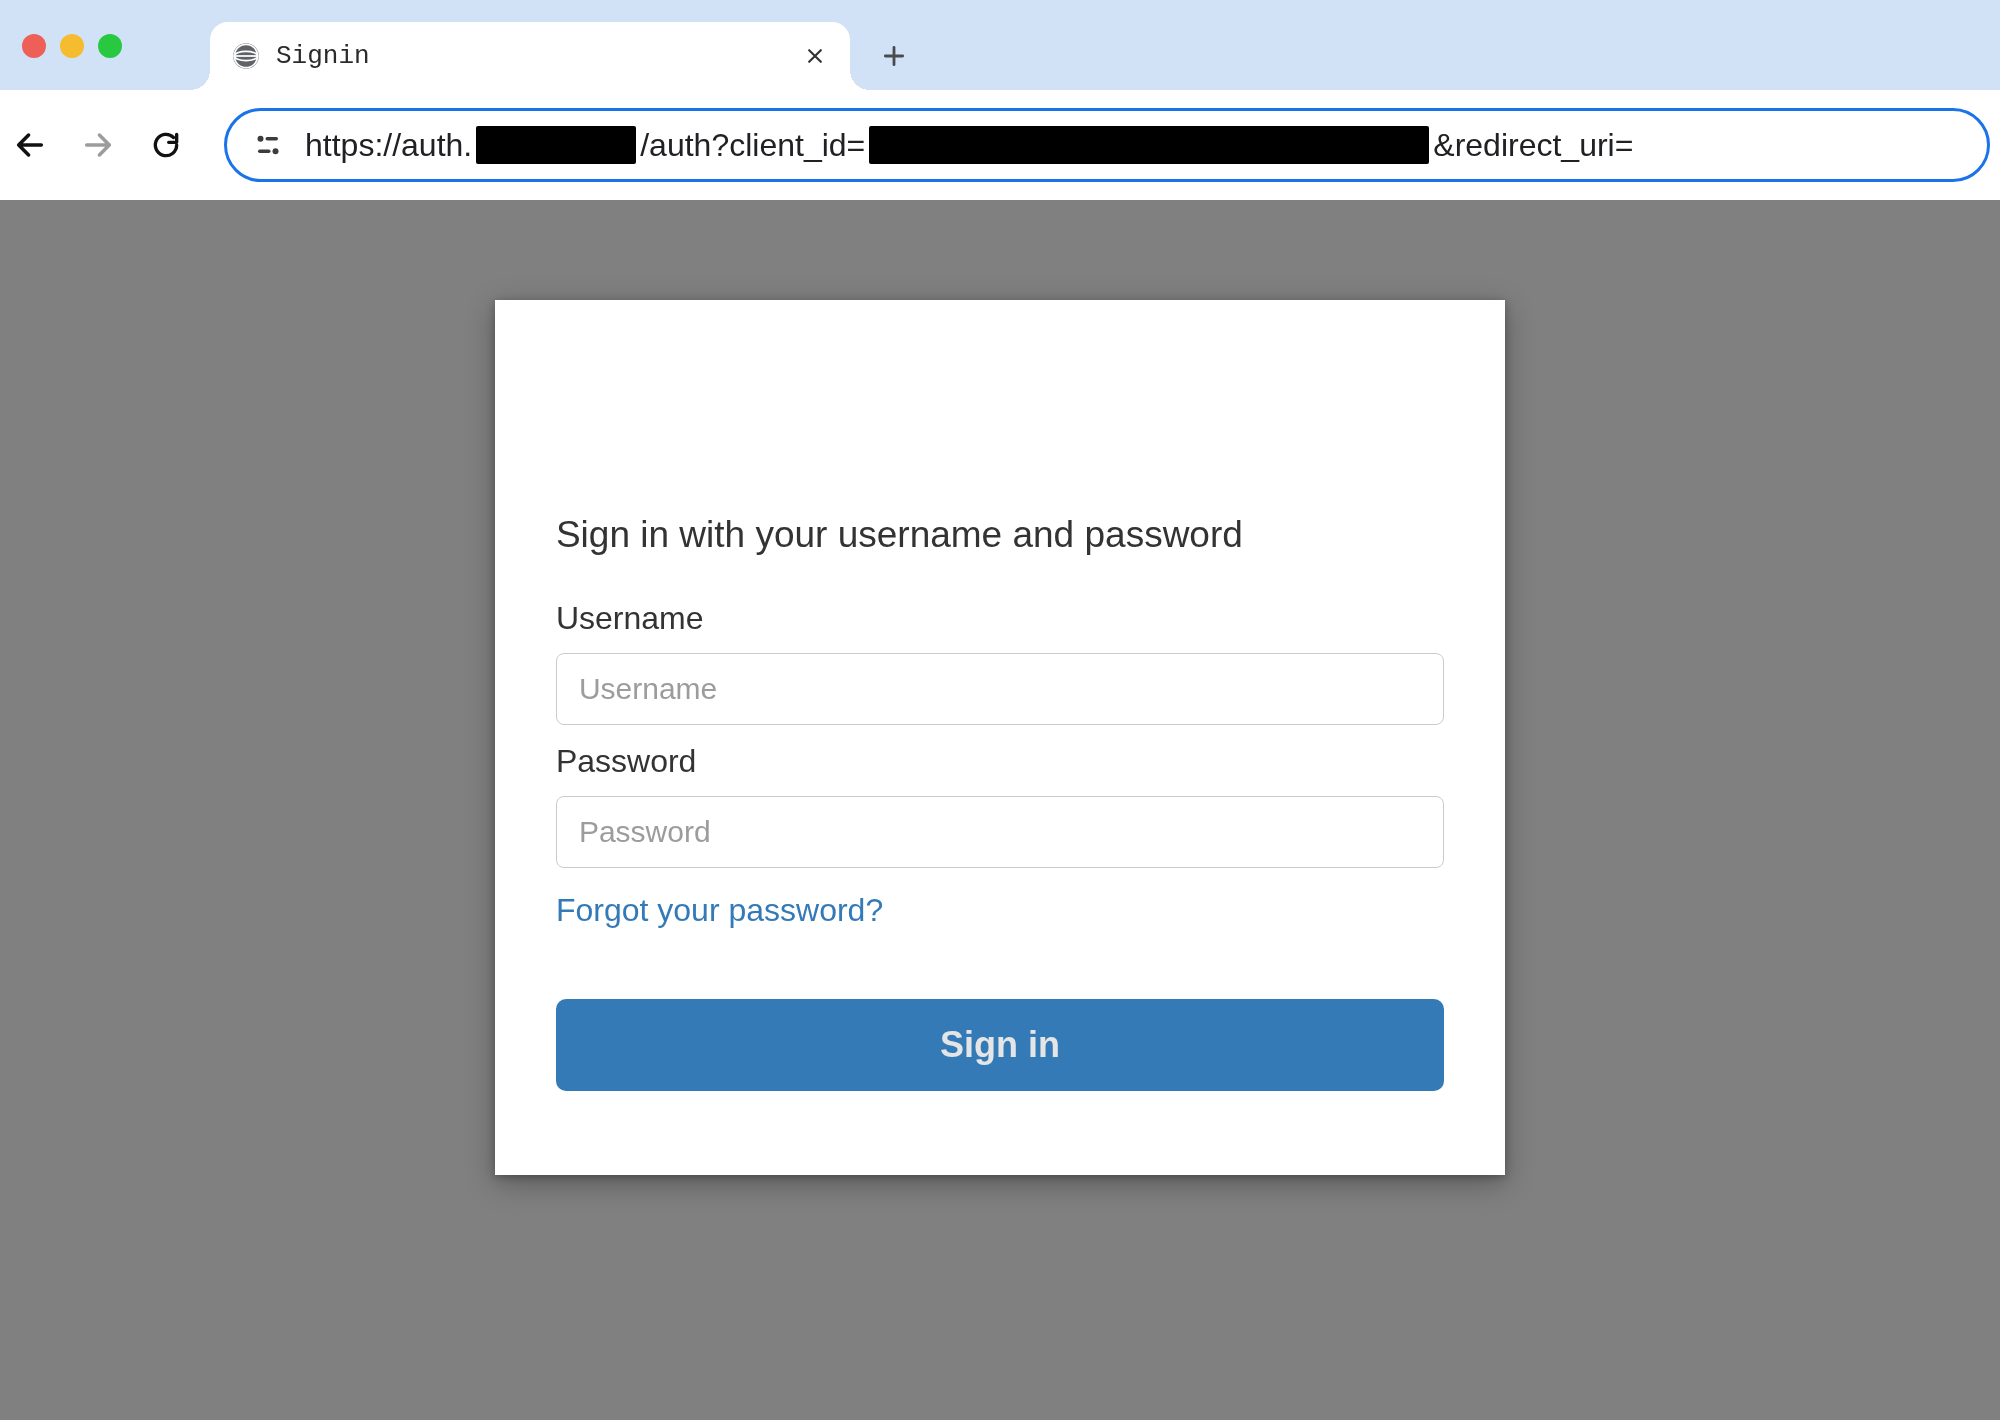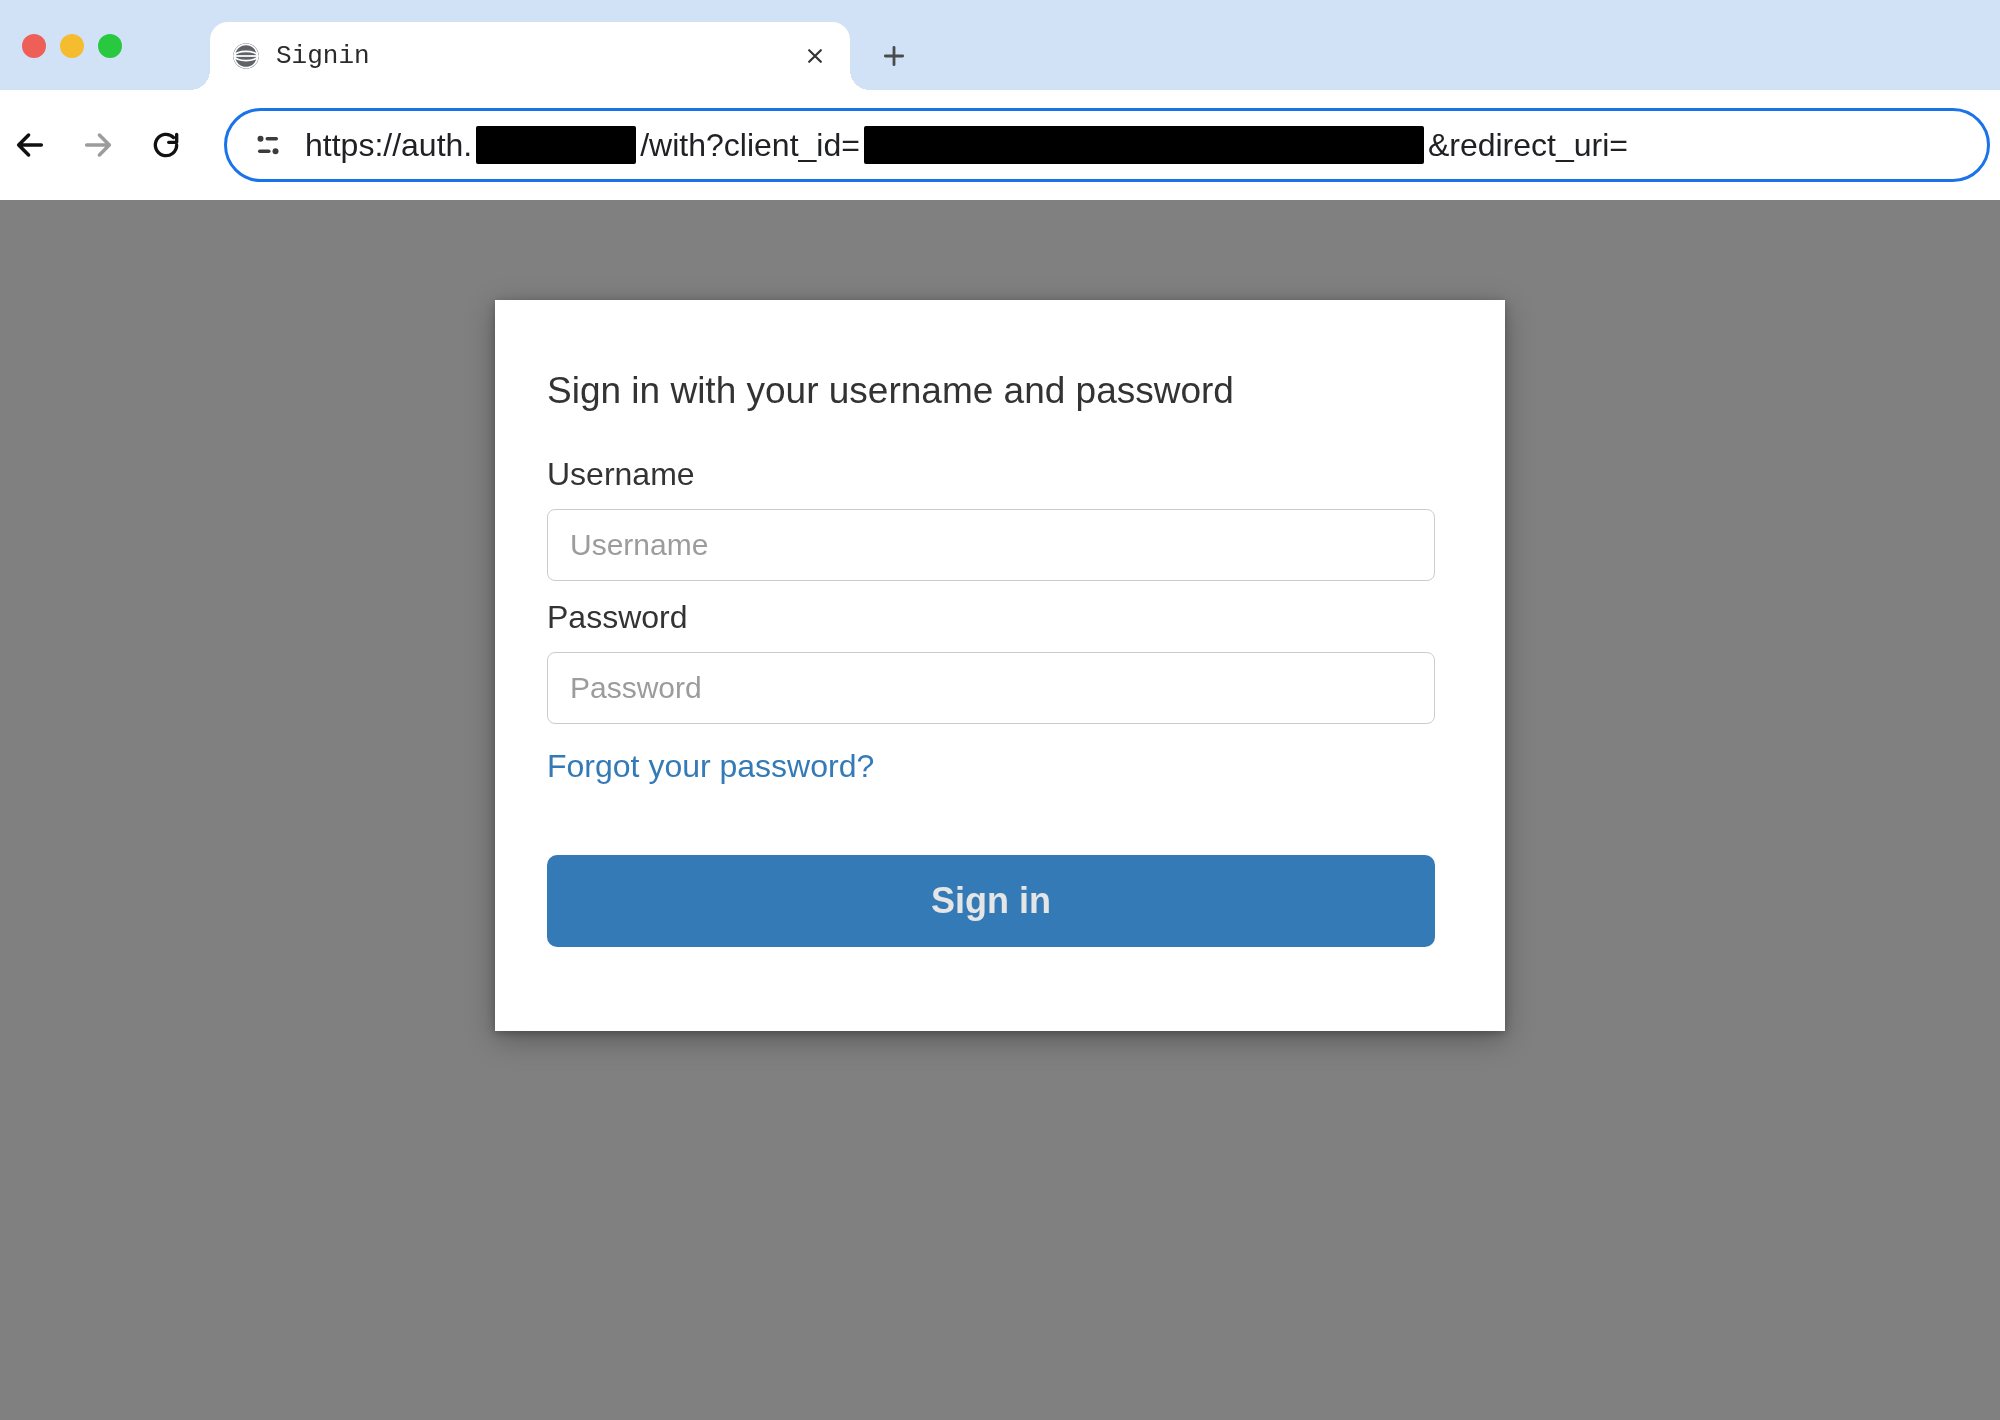--- a/index.html
+++ b/index.html
@@ -147,21 +147,21 @@
       height: calc(1420px - 90px - 110px);
       display:flex;
       justify-content:center;
       padding-top: 100px;
     }
     .login-card {
       width: 1010px;
       background: #ffffff;
       box-shadow: 0 8px 28px rgba(0,0,0,0.3), 0 2px 8px rgba(0,0,0,0.25);
       display:flex;
-      flex-direction:row;
+      flex-direction:column;
       height: fit-content;
       align-items: center;
     }
     .card-header {
       height: 144px;
       background: #d4d4d4;
     }
     .card-body {
       padding: 70px 52px 60px 52px;
     }
@@ -274,21 +274,21 @@
       <svg viewBox="0 0 24 24" width="30" height="30" fill="#3c3c3c">
         <circle cx="6" cy="7" r="2.4"></circle>
         <rect x="10" y="5.6" width="10" height="2.8" rx="1.4"></rect>
         <circle cx="18" cy="17" r="2.4"></circle>
         <rect x="4" y="15.6" width="10" height="2.8" rx="1.4"></rect>
       </svg>
     </span>
     <span class="url-text">
       <span>https://auth.</span>
         <span class="redact w1"></span>
-        <span>/with?client_id=</span>
+        <span>/auth?client_id=</span>
         <span class="redact w2"></span>
         <span>&amp;redirect_uri=</span>
     </span>
   </div>
 </div>
 
 <div class="viewport">
   <div class="login-card">
     <div class="card-header"></div>
     <div class="card-body">

